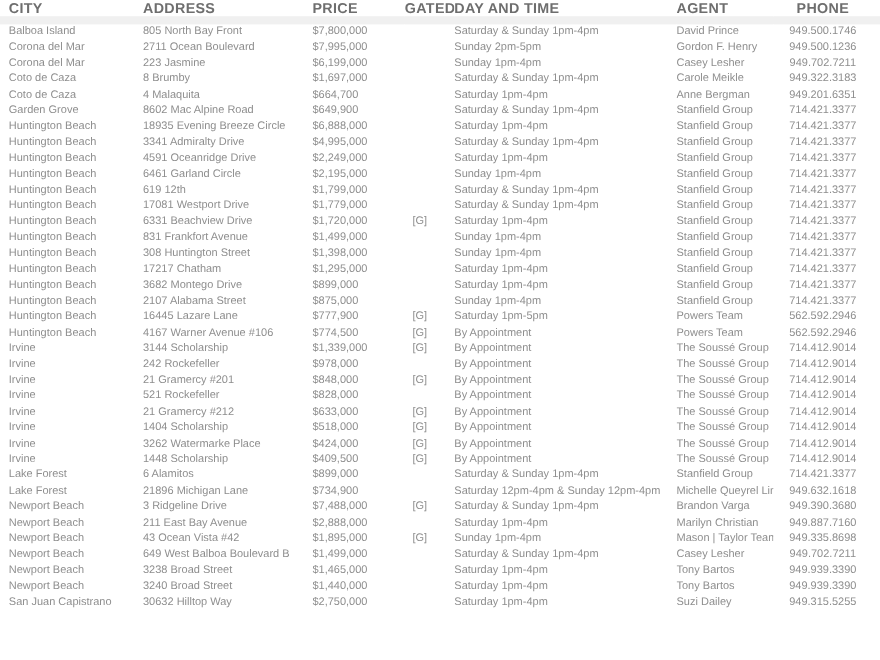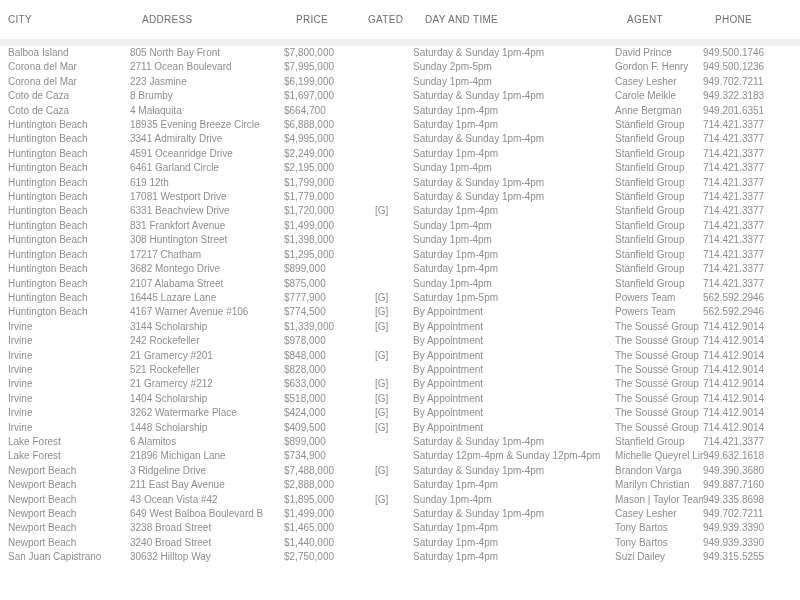--- a/index.html
+++ b/index.html
@@ -21,46 +21,46 @@
   
   col.c-city    { width: 130px; }
   col.c-address { width: 154px; }
   col.c-price   { width: 84px;  }
   col.c-gated   { width: 45px;  }
   col.c-day     { width: 202px; }
   col.c-agent   { width: 88px;  }
   col.c-phone   { width: 97px;  }
 
   thead th {
-    font-size: 10px;
-    font-weight: 400;
+    font-size: 13px;
+    font-weight: 700;
     letter-spacing: 0.3px;
     color: #6e6e6e;
     text-align: left;
     height: 15px;
-    padding: 12px;
+    padding: 0;
     vertical-align: middle;
     border-bottom: 7px solid #f0f0f0;
     white-space: nowrap;
     overflow: hidden;
   }
   tbody td {
     font-size: 10px;
     color: #8e8e8e;
     line-height: 14.4px;
     height: 14.4px;
     padding: 0;
     vertical-align: middle;
     white-space: nowrap;
     overflow: hidden;
   }
   th.city, td.city       { padding-left: 8px; }
   th.gated               { padding-left: 0; margin-left: 40px; }
   td.gated               { padding-left: 7px; }
-  th.phone, td.phone     { text-align: left; padding-right: 7px; }
+  th.phone, td.phone     { text-align: center; padding-right: 7px; }
 </style>
 </head>
 <body>
 
 <table class="listings">
   <colgroup>
     <col class="c-city">
     <col class="c-address">
     <col class="c-price">
     <col class="c-gated">
@@ -119,20 +119,29 @@
       <tr>
         <td class="city">Coto de Caza</td>
         <td class="address">4 Malaquita</td>
         <td class="price">$664,700</td>
         <td class="gated"></td>
         <td class="day">Saturday 1pm-4pm</td>
         <td class="agent">Anne Bergman</td>
         <td class="phone">949.201.6351</td>
       </tr>
       <tr>
+        <td class="city">Garden Grove</td>
+        <td class="address">8602 Mac Alpine Road</td>
+        <td class="price">$649,900</td>
+        <td class="gated"></td>
+        <td class="day">Saturday &amp; Sunday 1pm-4pm</td>
+        <td class="agent">Stanfield Group</td>
+        <td class="phone">714.421.3377</td>
+      </tr>
+      <tr>
         <td class="city">Huntington Beach</td>
         <td class="address">18935 Evening Breeze Circle</td>
         <td class="price">$6,888,000</td>
         <td class="gated"></td>
         <td class="day">Saturday 1pm-4pm</td>
         <td class="agent">Stanfield Group</td>
         <td class="phone">714.421.3377</td>
       </tr>
       <tr>
         <td class="city">Huntington Beach</td>

